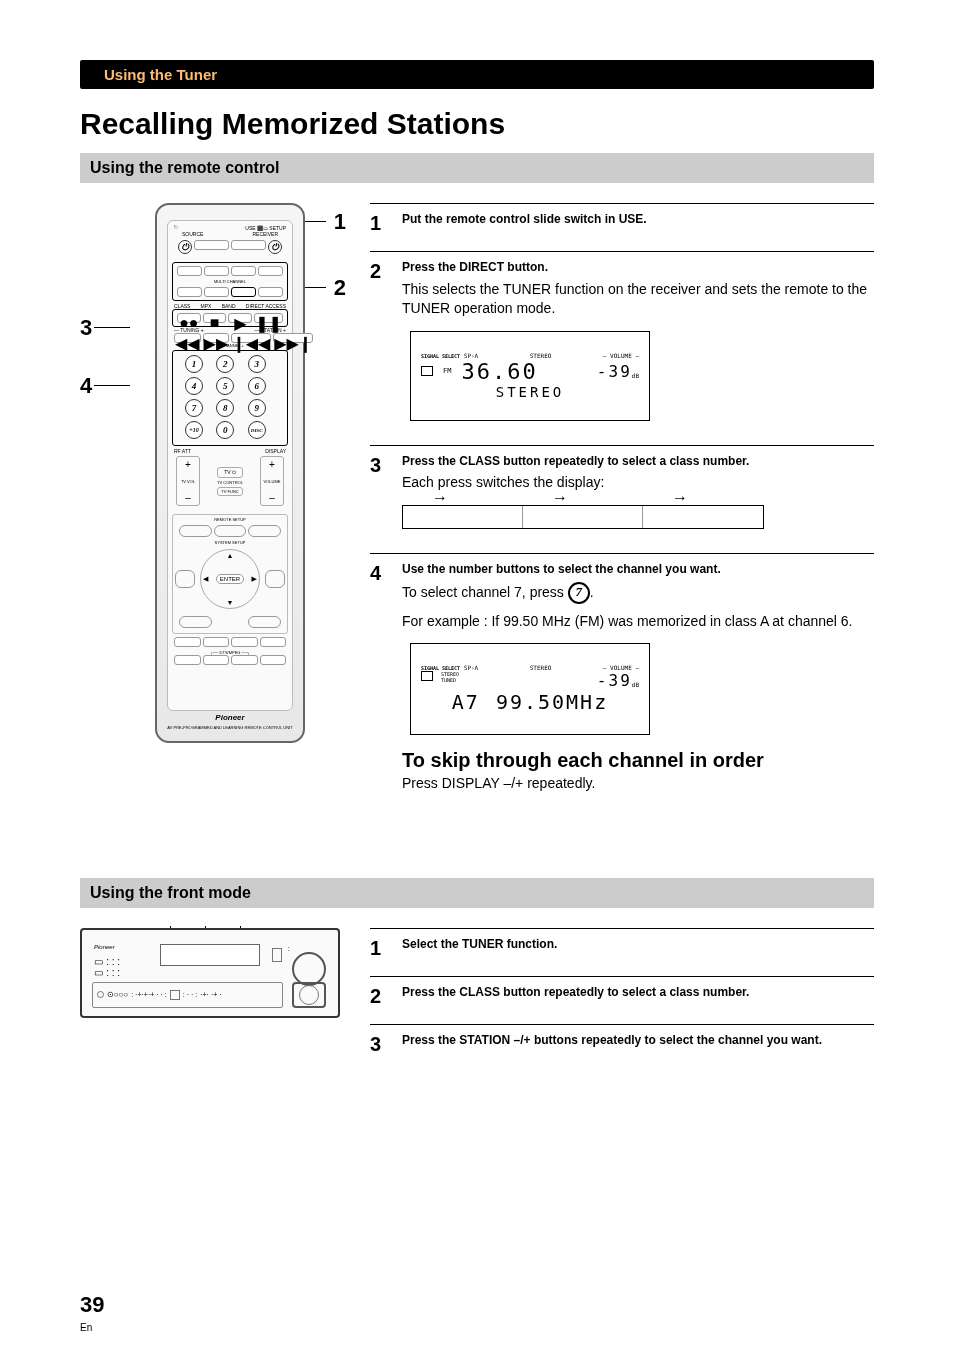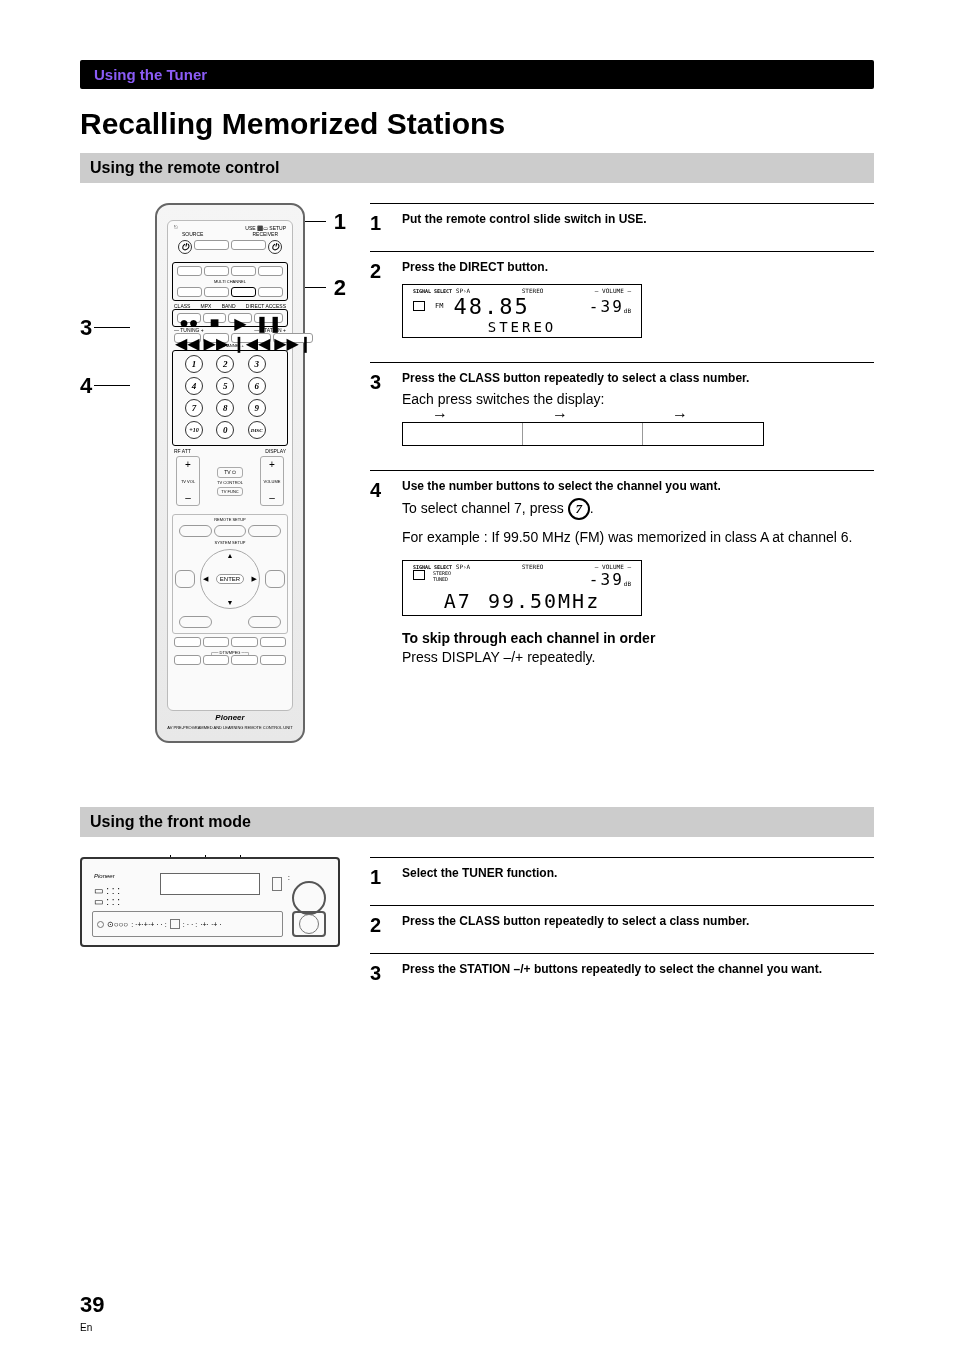--- a/index.html
+++ b/index.html
@@ -1,18 +1,18 @@
 <!DOCTYPE html>
 <html><head>
 <meta charset="utf-8">
 <style>
   *{box-sizing:border-box;margin:0;padding:0;}
   body{font-family:Arial,Helvetica,sans-serif;background:#fff;width:954px;margin:0 auto;color:#000;}
   .page{padding:60px 80px 40px 80px;position:relative;min-height:1348px;}
-  .chapter-bar{background:#000;color:#8b5cf6;padding:6px 14px;font-weight:bold;font-size:15px;margin-bottom:18px;border-radius:2px;}
+  .chapter-bar{background:#000;color:#fdba74;padding:6px 24px;font-weight:bold;font-size:15px;margin-bottom:18px;border-radius:2px;}
   .h1{font-size:30px;font-weight:bold;margin-bottom:12px;}
   .section-bar{background:#ccc;padding:6px 10px;font-weight:bold;font-size:16px;margin-bottom:20px;}
   .two-col{display:flex;gap:30px;}
   .left-col{width:260px;flex:0 0 260px;}
   .right-col{flex:1;}
   .remote-wrap{position:relative;text-align:center;}
   .remote{display:inline-block;border:2px solid #666;border-radius:14px;width:150px;height:540px;background:linear-gradient(#f5f5f5,#e8e8e8);position:relative;}
   .remote-inner{position:absolute;inset:15px 10px 30px 10px;border:1px solid #bbb;border-radius:6px;background:#fafafa;}
   .tiny-row{display:flex;justify-content:space-around;padding:3px 4px;gap:2px;}
   .tiny-btn{flex:1;border:1px solid #999;border-radius:3px;height:10px;background:#fff;}
@@ -20,29 +20,29 @@
   .num-grid{display:grid;grid-template-columns:repeat(3,1fr);gap:4px;padding:4px 12px;}
   .brand{position:absolute;bottom:10px;left:0;right:0;text-align:center;font-size:8px;font-style:italic;font-weight:bold;}
   .brand-sub{font-size:4px;font-style:normal;font-weight:normal;}
   .callout{position:absolute;font-size:22px;font-weight:bold;}
   .callout-line{position:absolute;background:#000;height:1px;}
   .step{display:flex;gap:10px;margin-bottom:16px;border-top:1.5px solid #000;padding-top:8px;}
   .step-num{font-size:20px;font-weight:bold;width:22px;flex:0 0 22px;}
   .step-body{flex:1;}
   .step-title{font-size:12px;font-weight:bold;margin-bottom:4px;line-height:1.3;}
   .step-text{font-size:14px;line-height:1.4;margin-bottom:8px;}
-  .lcd{border:1.5px solid #000;padding:2px 10px;display:inline-block;font-family:monospace;font-size:11px;margin:4px 0 8px 0;min-width:240px;}
+  .lcd{border:1.5px solid #000;padding:20px 10px;display:inline-block;font-family:monospace;font-size:11px;margin:4px 0 8px 8px;min-width:240px;}
   .lcd-big{font-family:monospace;font-size:22px;letter-spacing:2px;display:inline-block;vertical-align:middle;}
   .lcd-mid{font-family:monospace;font-size:14px;letter-spacing:3px;}
   .lcd-top{font-size:6px;display:flex;justify-content:space-between;}
   .arrow-box{border:1px solid #000;display:inline-block;height:24px;margin:4px 0 8px 0;}
   .arrow-seg{display:inline-block;width:120px;height:100%;border-right:1px solid #999;position:relative;vertical-align:top;}
   .arrow-seg:last-child{border-right:none;}
   .inline-btn{display:inline-flex;width:22px;height:22px;border:2px solid #000;border-radius:50%;align-items:center;justify-content:center;font-weight:bold;font-family:'Times New Roman',serif;font-style:italic;font-size:13px;vertical-align:middle;}
-  .bold-sub{font-weight:bold;font-size:14px;margin-top:6px;margin-bottom:2px;}
+  .bold-sub{font-weight:bold;font-size:20px;margin-top:6px;margin-bottom:2px;}
   .front-panel-wrap{position:relative;display:flex;align-items:flex-start;gap:30px;margin-top:10px;}
   .fp-left{width:260px;flex:0 0 260px;text-align:center;}
   .fp-callouts{font-size:28px;font-weight:bold;letter-spacing:14px;margin-bottom:6px;padding-left:60px;}
   .receiver{border:2px solid #333;border-radius:4px;height:90px;background:#fafafa;position:relative;}
   .rcv-display{position:absolute;top:14px;left:78px;width:100px;height:22px;border:1px solid #666;background:#fff;}
   .rcv-knob{position:absolute;right:12px;top:22px;width:34px;height:34px;border:2px solid #555;border-radius:50%;}
   .rcv-row{position:absolute;bottom:8px;left:10px;right:55px;height:26px;border:1px solid #888;border-radius:2px;display:flex;align-items:center;padding:0 4px;gap:3px;}
   .rcv-tiny{width:7px;height:7px;border:1px solid #777;border-radius:50%;}
   .rcv-sq{width:10px;height:10px;border:1px solid #777;}
   .page-num{position:absolute;bottom:30px;left:80px;font-size:22px;font-weight:bold;}
@@ -234,31 +234,32 @@
         <div class="step-num">1</div>
         <div class="step-body">
           <div class="step-title">Put the remote control slide switch in USE.</div>
         </div>
       </div>
 
       <div class="step">
         <div class="step-num">2</div>
         <div class="step-body">
           <div class="step-title">Press the DIRECT button.</div>
+          <div class="step-text">This selects the TUNER function on the receiver and sets the remote to the TUNER operation mode.</div>
           <div class="lcd">
             <div class="lcd-top">
               <span><b style="font-size:5px;">SIGNAL
 SELECT</b> <span>SP›A</span></span>
               <span>STEREO</span>
               <span>— <span>VOLUME</span> —</span>
             </div>
             <div style="display:flex;align-items:center;gap:10px;">
               <span class="signal-box"></span>
               <span style="font-size:7px;">FM</span>
-              <span class="lcd-big">48.85</span>
+              <span class="lcd-big">36.60</span>
               <span style="margin-left:auto;"><span class="lcd-big" style="font-size:16px;">-39</span><sub style="font-size:6px;">dB</sub></span>
             </div>
             <div style="text-align:center;"><span class="lcd-mid">STEREO</span></div>
           </div>
         </div>
       </div>
 
       <div class="step">
         <div class="step-num">3</div>
         <div class="step-body">

